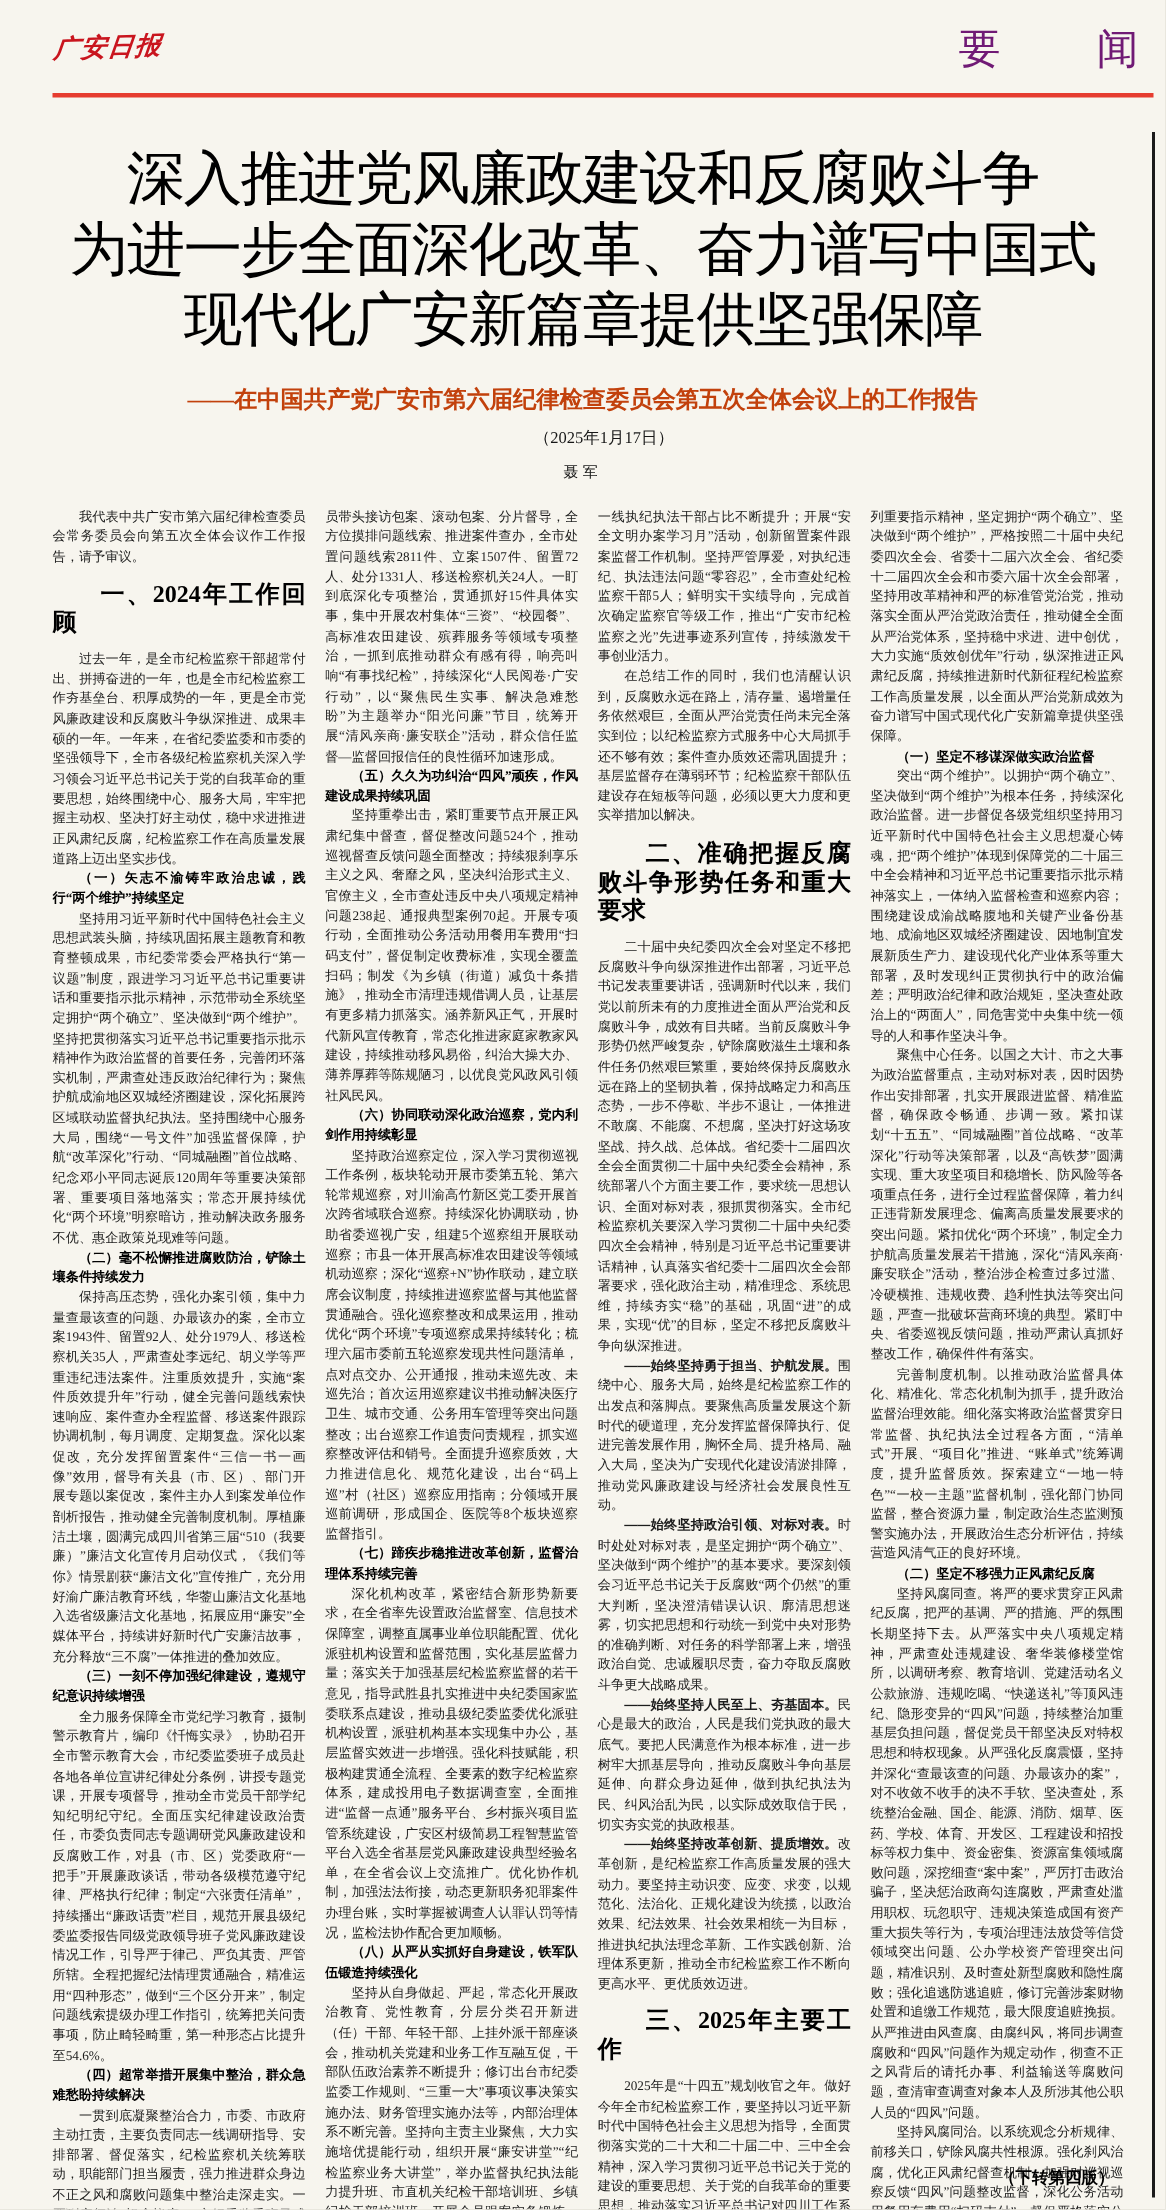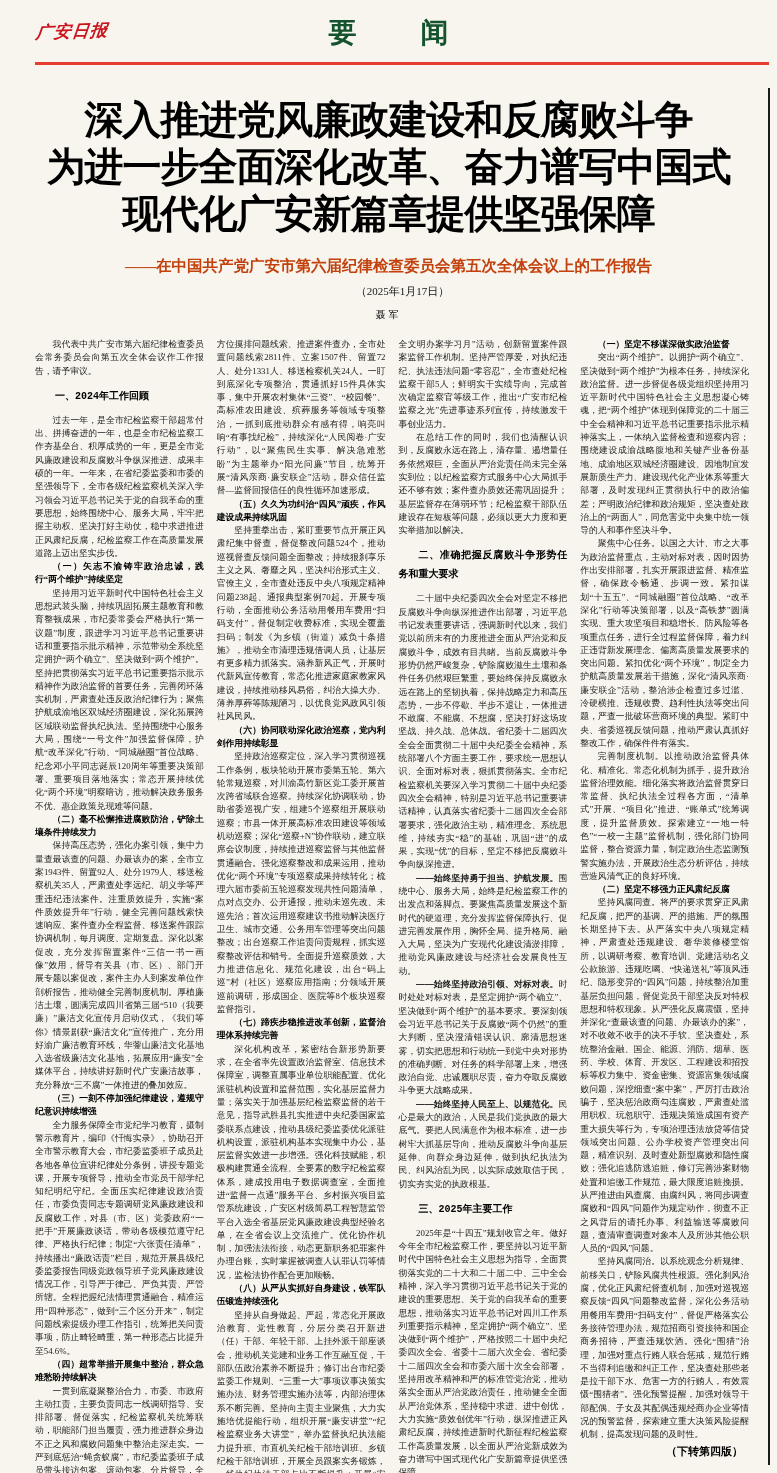--- a/index.html
+++ b/index.html
@@ -3,36 +3,36 @@
 <meta charset="utf-8">
 <title>广安日报 要闻</title>
 <style>
   html,body{margin:0;padding:0;background:#dedbd2;}
   .page{position:relative;width:777px;height:1473px;margin:0 auto;background:#f7f5ee;
         font-family:"Liberation Serif",serif;color:#171717;overflow:hidden;}
   
   .masthead{position:relative;height:62px;}
   .logo{position:absolute;left:36px;top:20px;font-size:17px;font-weight:bold;font-style:italic;
         color:#c9151e;transform:skewX(-8deg) rotate(-2deg);letter-spacing:1px;}
-  .section-title{position:absolute;left:0;right:0;top:14px;text-align:center;
-        font-size:28px;font-weight:700;letter-spacing:18px;text-indent:18px;color:#14532d;}
+  .section-title{position:absolute;left:0;right:0;top:14px;text-align:right;
+        font-size:28px;font-weight:400;letter-spacing:18px;text-indent:18px;color:#701a75;}
   .red-rule{position:absolute;left:35px;right:8px;top:62px;height:2.5px;background:#e63c2f;}
   
   .headline{margin:34px 20px 0;text-align:center;font-family:"Liberation Sans",sans-serif;
-        font-weight:700;font-size:39px;line-height:47px;color:#000;letter-spacing:-1px;}
+        font-weight:400;font-size:39px;line-height:47px;color:#000;letter-spacing:-1px;}
   .subtitle{margin-top:19px;text-align:center;font-weight:700;font-size:15.5px;color:#c2410c;}
   .dateline{margin-top:7px;text-align:center;font-size:11px;margin-left:28px;}
   .author{margin-top:9px;text-align:center;font-size:10px;letter-spacing:3px;}
   
   .body-cols{margin:16px 28px 0 35px;height:1152px;columns:4;column-gap:13px;column-fill:auto;
         font-size:8.8px;line-height:13.3px;text-align:justify;overflow:hidden;color:#1c1c1c;}
   .body-cols p{margin:0;text-indent:2em;}
   .body-cols p.sub{font-weight:700;font-family:Liberation Serif, serif;color:#000;}
-  .body-cols h2.sec{font-size:10px;line-height:19px;margin:9px 0 8px;text-indent:2em;
-        font-weight:700;font-family:Liberation Mono, monospace;color:#000;}
+  .body-cols h2.sec{font-size:16px;line-height:19px;margin:9px 0 8px;text-indent:2em;
+        font-weight:700;font-family:Liberation Serif, serif;color:#000;}
   .body-cols p.dash b{font-family:"Liberation Sans",sans-serif;}
   .cont-note{position:absolute;right:34px;top:1444px;font-size:11px;font-weight:700;
         font-family:"Liberation Sans",sans-serif;color:#000;}
   .page-edge-rule{position:absolute;top:88px;right:7px;width:2px;height:1377px;background:#1b1b1b;}
 </style>
 </head>
 <body>
 
 <div class="page">
 
@@ -70,21 +70,22 @@
       <p class="body">坚持政治巡察定位，深入学习贯彻巡视工作条例，板块轮动开展市委第五轮、第六轮常规巡察，对川渝高竹新区党工委开展首次跨省域联合巡察。持续深化协调联动，协助省委巡视广安，组建5个巡察组开展联动巡察；市县一体开展高标准农田建设等领域机动巡察；深化“巡察+N”协作联动，建立联席会议制度，持续推进巡察监督与其他监督贯通融合。强化巡察整改和成果运用，推动优化“两个环境”专项巡察成果持续转化；梳理六届市委前五轮巡察发现共性问题清单，点对点交办、公开通报，推动未巡先改、未巡先治；首次运用巡察建议书推动解决医疗卫生、城市交通、公务用车管理等突出问题整改；出台巡察工作追责问责规程，抓实巡察整改评估和销号。全面提升巡察质效，大力推进信息化、规范化建设，出台“码上巡”村（社区）巡察应用指南；分领域开展巡前调研，形成国企、医院等8个板块巡察监督指引。</p>
       <p class="sub">（七）蹄疾步稳推进改革创新，监督治理体系持续完善</p>
       <p class="body">深化机构改革，紧密结合新形势新要求，在全省率先设置政治监督室、信息技术保障室，调整直属事业单位职能配置、优化派驻机构设置和监督范围，实化基层监督力量；落实关于加强基层纪检监察监督的若干意见，指导武胜县扎实推进中央纪委国家监委联系点建设，推动县级纪委监委优化派驻机构设置，派驻机构基本实现集中办公，基层监督实效进一步增强。强化科技赋能，积极构建贯通全流程、全要素的数字纪检监察体系，建成投用电子数据调查室，全面推进“监督一点通”服务平台、乡村振兴项目监管系统建设，广安区村级简易工程智慧监管平台入选全省基层党风廉政建设典型经验名单，在全省会议上交流推广。优化协作机制，加强法法衔接，动态更新职务犯罪案件办理台账，实时掌握被调查人认罪认罚等情况，监检法协作配合更加顺畅。</p>
       <p class="sub">（八）从严从实抓好自身建设，铁军队伍锻造持续强化</p>
       <p class="body">坚持从自身做起、严起，常态化开展政治教育、党性教育，分层分类召开新进（任）干部、年轻干部、上挂外派干部座谈会，推动机关党建和业务工作互融互促，干部队伍政治素养不断提升；修订出台市纪委监委工作规则、“三重一大”事项议事决策实施办法、财务管理实施办法等，内部治理体系不断完善。坚持向主责主业聚焦，大力实施培优提能行动，组织开展“廉安讲堂”“纪检监察业务大讲堂”，举办监督执纪执法能力提升班、市直机关纪检干部培训班、乡镇纪检干部培训班，开展全员跟案实务锻炼，一线执纪执法干部占比不断提升；开展“安全文明办案学习月”活动，创新留置案件跟案监督工作机制。坚持严管厚爱，对执纪违纪、执法违法问题“零容忍”，全市查处纪检监察干部5人；鲜明实干实绩导向，完成首次确定监察官等级工作，推出“广安市纪检监察之光”先进事迹系列宣传，持续激发干事创业活力。</p>
       <p class="body">在总结工作的同时，我们也清醒认识到，反腐败永远在路上，清存量、遏增量任务依然艰巨，全面从严治党责任尚未完全落实到位；以纪检监察方式服务中心大局抓手还不够有效；案件查办质效还需巩固提升；基层监督存在薄弱环节；纪检监察干部队伍建设存在短板等问题，必须以更大力度和更实举措加以解决。</p>
       <h2 class="sec">二、准确把握反腐败斗争形势任务和重大要求</h2>
       <p class="body">二十届中央纪委四次全会对坚定不移把反腐败斗争向纵深推进作出部署，习近平总书记发表重要讲话，强调新时代以来，我们党以前所未有的力度推进全面从严治党和反腐败斗争，成效有目共睹。当前反腐败斗争形势仍然严峻复杂，铲除腐败滋生土壤和条件任务仍然艰巨繁重，要始终保持反腐败永远在路上的坚韧执着，保持战略定力和高压态势，一步不停歇、半步不退让，一体推进不敢腐、不能腐、不想腐，坚决打好这场攻坚战、持久战、总体战。省纪委十二届四次全会全面贯彻二十届中央纪委全会精神，系统部署八个方面主要工作，要求统一思想认识、全面对标对表，狠抓贯彻落实。全市纪检监察机关要深入学习贯彻二十届中央纪委四次全会精神，特别是习近平总书记重要讲话精神，认真落实省纪委十二届四次全会部署要求，强化政治主动，精准理念、系统思维，持续夯实“稳”的基础，巩固“进”的成果，实现“优”的目标，坚定不移把反腐败斗争向纵深推进。</p>
       <p class="body dash"><b>——始终坚持勇于担当、护航发展。</b>围绕中心、服务大局，始终是纪检监察工作的出发点和落脚点。要聚焦高质量发展这个新时代的硬道理，充分发挥监督保障执行、促进完善发展作用，胸怀全局、提升格局、融入大局，坚决为广安现代化建设清淤排障，推动党风廉政建设与经济社会发展良性互动。</p>
       <p class="body dash"><b>——始终坚持政治引领、对标对表。</b>时时处处对标对表，是坚定拥护“两个确立”、坚决做到“两个维护”的基本要求。要深刻领会习近平总书记关于反腐败“两个仍然”的重大判断，坚决澄清错误认识、廓清思想迷雾，切实把思想和行动统一到党中央对形势的准确判断、对任务的科学部署上来，增强政治自觉、忠诚履职尽责，奋力夺取反腐败斗争更大战略成果。</p>
-      <p class="body dash"><b>——始终坚持人民至上、以规范化。</b>民心是最大的政治，人民是我们党执政的最大底气。要把人民满意作为根本标准，进一步树牢大抓基层导向，推动反腐败斗争向基层延伸、向群众身边延伸，做到执纪执法为民、纠风治乱为民，以实际成效取信于民，切实夯实党的执政根基。</p>
+      <p class="body dash"><b>——始终坚持人民至上、夯基固本。</b>民心是最大的政治，人民是我们党执政的最大底气。要把人民满意作为根本标准，进一步树牢大抓基层导向，推动反腐败斗争向基层延伸、向群众身边延伸，做到执纪执法为民、纠风治乱为民，以实际成效取信于民，切实夯实党的执政根基。</p>
+      <p class="body dash"><b>——始终坚持改革创新、提质增效。</b>改革创新，是纪检监察工作高质量发展的强大动力。要坚持主动识变、应变、求变，以规范化、法治化、正规化建设为统揽，以政治效果、纪法效果、社会效果相统一为目标，推进执纪执法理念革新、工作实践创新、治理体系更新，推动全市纪检监察工作不断向更高水平、更优质效迈进。</p>
       <h2 class="sec">三、2025年主要工作</h2>
       <p class="body">2025年是“十四五”规划收官之年。做好今年全市纪检监察工作，要坚持以习近平新时代中国特色社会主义思想为指导，全面贯彻落实党的二十大和二十届二中、三中全会精神，深入学习贯彻习近平总书记关于党的建设的重要思想、关于党的自我革命的重要思想，推动落实习近平总书记对四川工作系列重要指示精神，坚定拥护“两个确立”、坚决做到“两个维护”，严格按照二十届中央纪委四次全会、省委十二届六次全会、省纪委十二届四次全会和市委六届十次全会部署，坚持用改革精神和严的标准管党治党，推动落实全面从严治党政治责任，推动健全全面从严治党体系，坚持稳中求进、进中创优，大力实施“质效创优年”行动，纵深推进正风肃纪反腐，持续推进新时代新征程纪检监察工作高质量发展，以全面从严治党新成效为奋力谱写中国式现代化广安新篇章提供坚强保障。</p>
       <p class="sub">（一）坚定不移谋深做实政治监督</p>
       <p class="body">突出“两个维护”。以拥护“两个确立”、坚决做到“两个维护”为根本任务，持续深化政治监督。进一步督促各级党组织坚持用习近平新时代中国特色社会主义思想凝心铸魂，把“两个维护”体现到保障党的二十届三中全会精神和习近平总书记重要指示批示精神落实上，一体纳入监督检查和巡察内容；围绕建设成渝战略腹地和关键产业备份基地、成渝地区双城经济圈建设、因地制宜发展新质生产力、建设现代化产业体系等重大部署，及时发现纠正贯彻执行中的政治偏差；严明政治纪律和政治规矩，坚决查处政治上的“两面人”，同危害党中央集中统一领导的人和事作坚决斗争。</p>
       <p class="body">聚焦中心任务。以国之大计、市之大事为政治监督重点，主动对标对表，因时因势作出安排部署，扎实开展跟进监督、精准监督，确保政令畅通、步调一致。紧扣谋划“十五五”、“同城融圈”首位战略、“改革深化”行动等决策部署，以及“高铁梦”圆满实现、重大攻坚项目和稳增长、防风险等各项重点任务，进行全过程监督保障，着力纠正违背新发展理念、偏离高质量发展要求的突出问题。紧扣优化“两个环境”，制定全力护航高质量发展若干措施，深化“清风亲商·廉安联企”活动，整治涉企检查过多过滥、冷硬横推、违规收费、趋利性执法等突出问题，严查一批破坏营商环境的典型。紧盯中央、省委巡视反馈问题，推动严肃认真抓好整改工作，确保件件有落实。</p>
       <p class="body">完善制度机制。以推动政治监督具体化、精准化、常态化机制为抓手，提升政治监督治理效能。细化落实将政治监督贯穿日常监督、执纪执法全过程各方面，“清单式”开展、“项目化”推进、“账单式”统筹调度，提升监督质效。探索建立“一地一特色”“一校一主题”监督机制，强化部门协同监督，整合资源力量，制定政治生态监测预警实施办法，开展政治生态分析评估，持续营造风清气正的良好环境。</p>
       <p class="sub">（二）坚定不移强力正风肃纪反腐</p>
       <p class="body">坚持风腐同查。将严的要求贯穿正风肃纪反腐，把严的基调、严的措施、严的氛围长期坚持下去。从严落实中央八项规定精神，严肃查处违规建设、奢华装修楼堂馆所，以调研考察、教育培训、党建活动名义公款旅游、违规吃喝、“快递送礼”等顶风违纪、隐形变异的“四风”问题，持续整治加重基层负担问题，督促党员干部坚决反对特权思想和特权现象。从严强化反腐震慑，坚持并深化“查最该查的问题、办最该办的案”，对不收敛不收手的决不手软、坚决查处，系统整治金融、国企、能源、消防、烟草、医药、学校、体育、开发区、工程建设和招投标等权力集中、资金密集、资源富集领域腐败问题，深挖细查“案中案”，严厉打击政治骗子，坚决惩治政商勾连腐败，严肃查处滥用职权、玩忽职守、违规决策造成国有资产重大损失等行为，专项治理违法放贷等信贷领域突出问题、公办学校资产管理突出问题，精准识别、及时查处新型腐败和隐性腐败；强化追逃防逃追赃，修订完善涉案财物处置和追缴工作规范，最大限度追赃挽损。从严推进由风查腐、由腐纠风，将同步调查腐败和“四风”问题作为规定动作，彻查不正之风背后的请托办事、利益输送等腐败问题，查清审查调查对象本人及所涉其他公职人员的“四风”问题。</p>
       <p class="body">坚持风腐同治。以系统观念分析规律、前移关口，铲除风腐共性根源。强化刹风治腐，优化正风肃纪督查机制，加强对巡视巡察反馈“四风”问题整改监督，深化公务活动用餐用车费用“扫码支付”，督促严格落实公务接待管理办法，规范招商引资接待和国企商务招待，严查违规饮酒。强化“围猎”治理，加强对重点行贿人联合惩戒，规范行贿不当得利追缴和纠正工作，坚决查处那些老是拉干部下水、危害一方的行贿人，有效震慑“围猎者”。强化预警提醒，加强对领导干部配偶、子女及其配偶违规经商办企业等情况的预警监督，探索建立重大决策风险提醒机制，提高发现问题的及时性。</p>
     </div>

